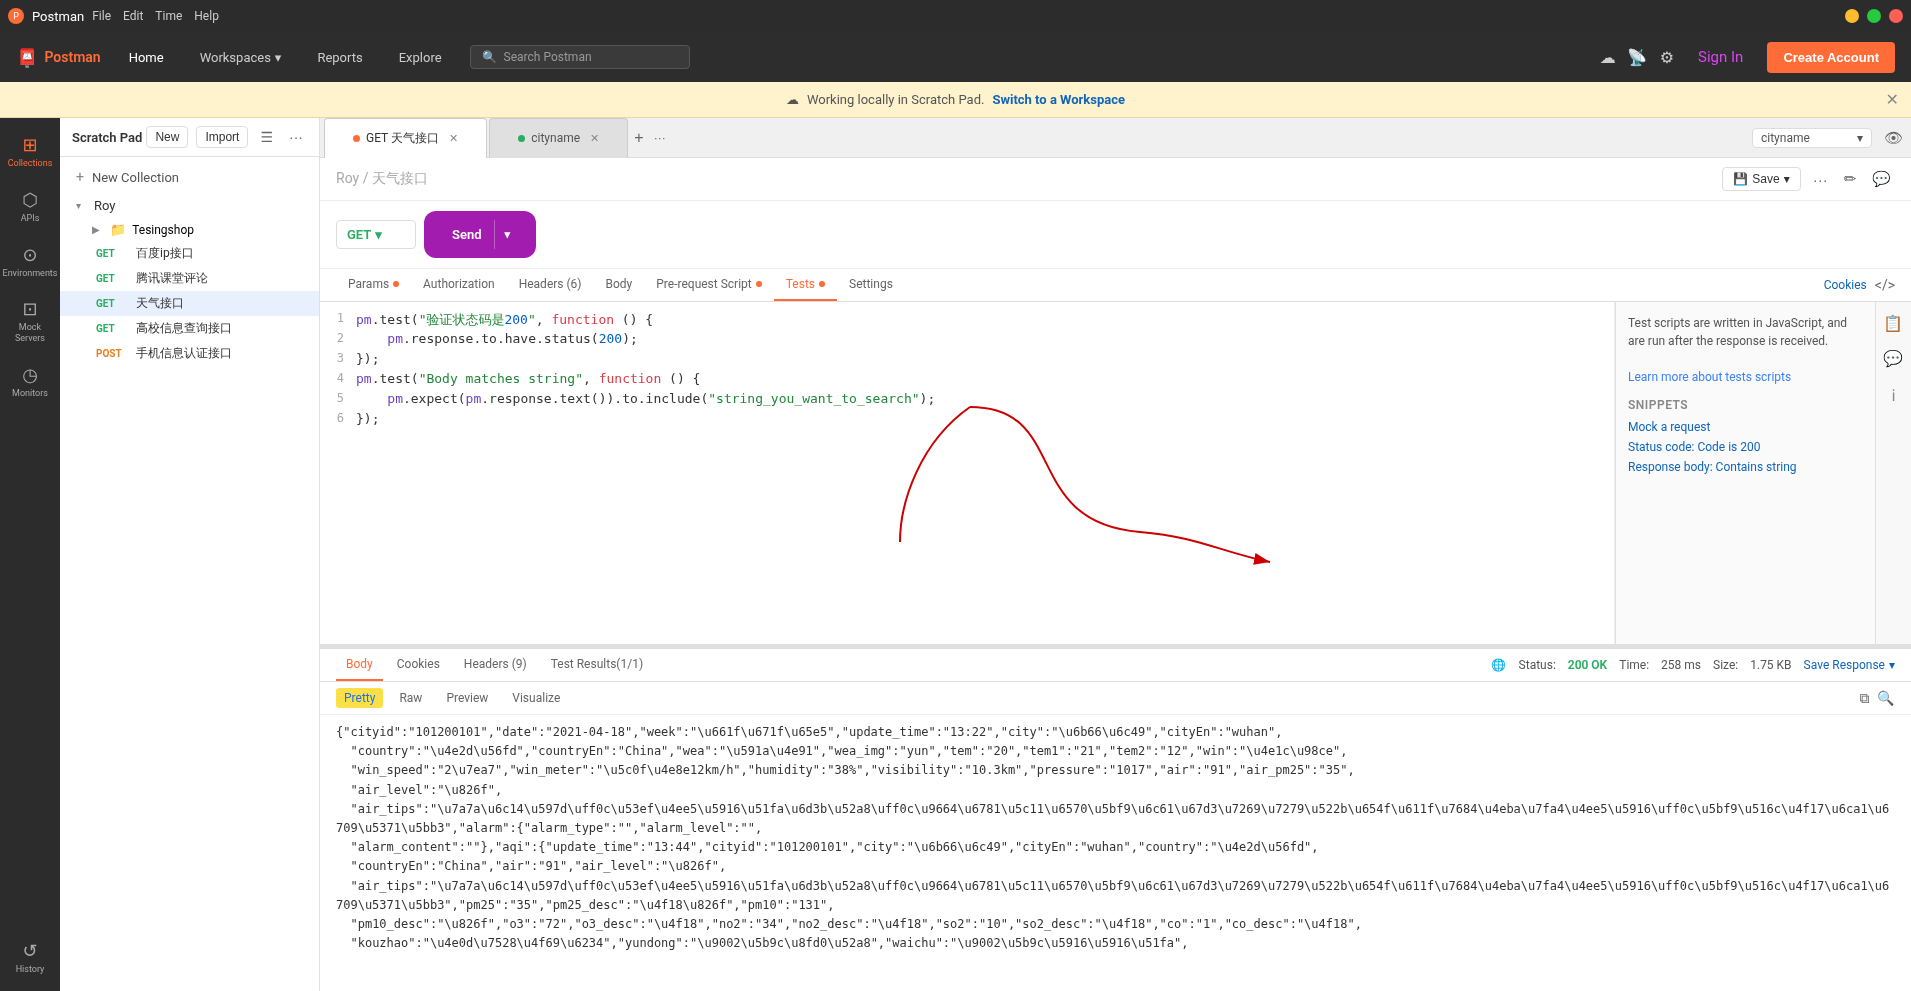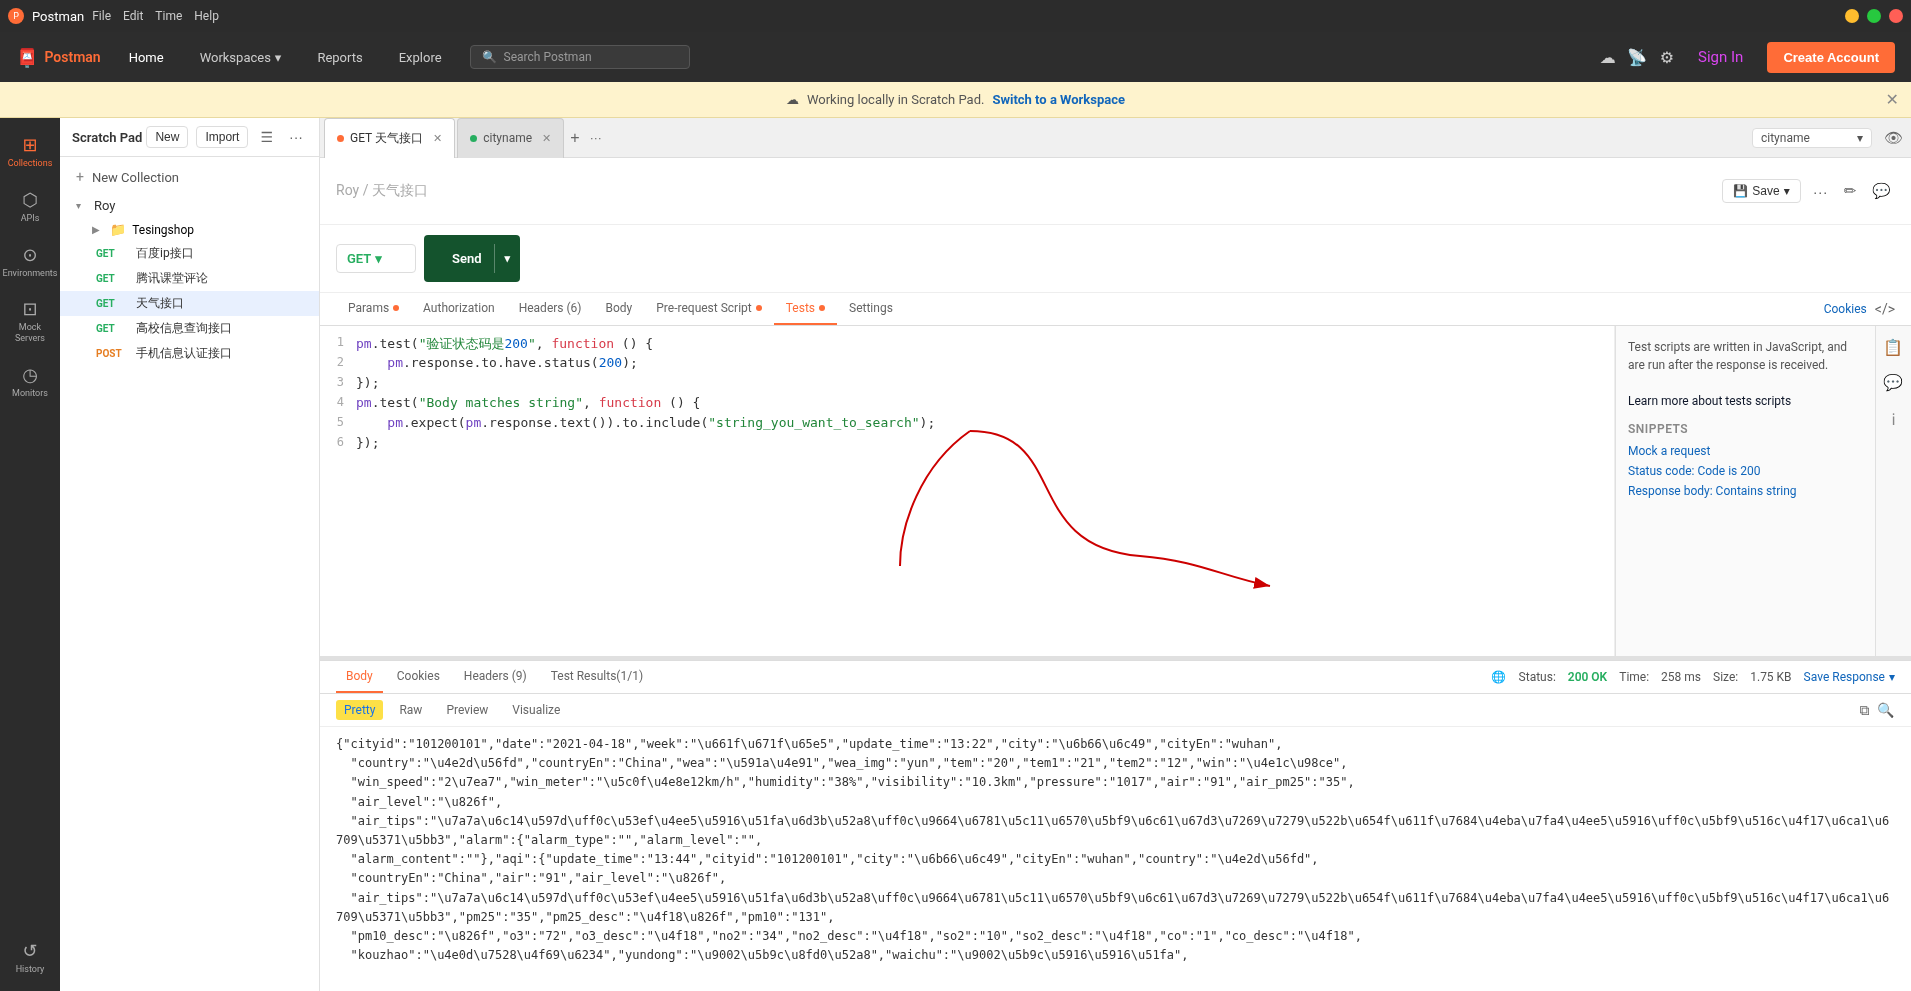--- a/index.html
+++ b/index.html
@@ -67,45 +67,45 @@
     .method-badge { font-size: 10px; font-weight: 700; width: 34px; text-align: left; flex-shrink: 0; }
     .method-get { color: #27ae60; }
     .method-post { color: #e67e22; }
     .api-name { font-size: 12px; color: #333; }
 
     
     .main-content { flex: 1; display: flex; flex-direction: column; overflow: hidden; }
 
     
     .tabs-bar { display: flex; align-items: center; background: #f0f0f0; border-bottom: 1px solid #ddd; height: 40px; padding: 0 4px; gap: 2px; }
-    .tab { display: flex; align-items: center; gap: 6px; padding: 0 12px; height: 40px; border-radius: 4px 4px 0 0; cursor: pointer; font-size: 12px; color: #555; background: #e0e0e0; border: 1px solid #ccc; border-bottom: none; max-width: 200px; }
+    .tab { display: flex; align-items: center; gap: 6px; padding: 0 28px; height: 40px; border-radius: 4px 4px 0 0; cursor: pointer; font-size: 12px; color: #555; background: #e0e0e0; border: 1px solid #ccc; border-bottom: none; max-width: 200px; }
     .tab.active { background: #fff; color: #333; border-bottom-color: #fff; }
     .tab-dot { width: 7px; height: 7px; border-radius: 50%; }
     .tab-dot.orange { background: #ff6c37; }
     .tab-dot.green { background: #27ae60; }
     .tab-close { font-size: 11px; color: #888; margin-left: 4px; }
     .tab-add { background: none; border: none; color: #666; font-size: 16px; cursor: pointer; padding: 0 4px; }
     .tab-more { background: none; border: none; color: #666; font-size: 12px; cursor: pointer; padding: 0 4px; }
 
     .tabs-right { margin-left: auto; display: flex; align-items: center; gap: 8px; }
     .tab-input-display { background: #fff; border: 1px solid #ddd; border-radius: 4px; padding: 2px 8px; font-size: 12px; color: #555; min-width: 120px; display: flex; align-items: center; justify-content: space-between; gap: 6px; }
 
     
-    .request-header { padding: 20px 16px; display: flex; align-items: center; gap: 8px; border-bottom: 1px solid #eee; }
+    .request-header { padding: 8px 16px; display: flex; align-items: center; gap: 8px; border-bottom: 1px solid #eee; }
     .breadcrumb { font-size: 14px; color: #555; flex: 1; }
     .breadcrumb span { color: #aaa; }
     .request-header-actions { display: flex; gap: 8px; align-items: center; }
     .save-btn { display: flex; align-items: center; gap: 4px; background: none; border: 1px solid #ddd; border-radius: 4px; padding: 4px 10px; font-size: 12px; cursor: pointer; color: #333; }
     .action-icon-btn { background: none; border: none; cursor: pointer; color: #666; font-size: 15px; padding: 4px; }
 
     
     .url-bar { display: flex; align-items: center; gap: 8px; padding: 10px 16px; border-bottom: 1px solid #eee; }
     .method-select { background: #fff; border: 1px solid #ddd; border-radius: 4px; padding: 6px 10px; font-size: 13px; font-weight: 600; color: #27ae60; cursor: pointer; display: flex; align-items: center; gap: 4px; min-width: 80px; }
     .url-input { flex: 1; border: 1px solid #ddd; border-radius: 4px; padding: 6px 12px; font-size: 13px; color: #333; font-family: monospace; }
-    .send-btn { background: #14532d; color: white; border: none; border-radius: 4px; padding: 8px 0 8px 16px; font-size: 13px; font-weight: 600; cursor: pointer; display: flex; align-items: center; }
+    .send-btn { background: #a21caf; color: white; border: none; border-radius: 12px; padding: 8px 16px 8px 16px; font-size: 13px; font-weight: 600; cursor: pointer; display: flex; align-items: center; }
     .send-btn-main { padding: 8px 12px; }
     .send-btn-arrow { border-left: 1px solid rgba(255,255,255,0.3); padding: 8px 10px; font-size: 11px; }
 
     
     .req-tabs { display: flex; align-items: center; border-bottom: 1px solid #ddd; padding: 0 16px; background: #fff; }
     .req-tab { padding: 8px 12px; font-size: 12px; color: #666; cursor: pointer; border-bottom: 2px solid transparent; display: flex; align-items: center; gap: 4px; }
     .req-tab.active { color: #ff6c37; border-bottom-color: #ff6c37; }
     .req-tab-dot { width: 6px; height: 6px; border-radius: 50%; background: #ff6c37; }
     .cookies-link { margin-left: auto; color: #1166bb; font-size: 12px; cursor: pointer; text-decoration: none; }
     .code-toggle { color: #666; font-size: 14px; cursor: pointer; margin-left: 8px; }
@@ -120,21 +120,21 @@
     .code-keyword { color: #d73a49; }
     .code-fn { color: #6f42c1; }
     .code-num { color: #005cc5; }
 
     
     .annotation-svg { position: absolute; top: 0; left: 0; width: 100%; height: 100%; pointer-events: none; }
 
     
     .snippets-panel { width: 260px; background: #fafafa; border-left: 1px solid #e0e0e0; padding: 12px; overflow-y: auto; font-size: 12px; }
     .snippets-info { color: #555; line-height: 1.5; margin-bottom: 12px; }
-    .snippets-info a { color: #0f172a; text-decoration: none; }
+    .snippets-info a { color: #3b82f6; text-decoration: none; }
     .snippets-title { font-size: 12px; font-weight: 600; color: #888; text-transform: uppercase; letter-spacing: 0.5px; margin-bottom: 8px; }
     .snippet-link { color: #1166bb; text-decoration: none; font-size: 12px; display: block; margin-bottom: 6px; cursor: pointer; }
 
     
     .right-icons { width: 36px; background: #f8f8f8; border-left: 1px solid #e0e0e0; display: flex; flex-direction: column; align-items: center; padding: 8px 0; gap: 8px; }
     .right-icon { color: #888; font-size: 16px; cursor: pointer; padding: 4px; }
 
     
     .response-area { border-top: 1px solid #ddd; height: 340px; display: flex; flex-direction: column; }
     .response-tabs { display: flex; align-items: center; padding: 0 16px; border-bottom: 1px solid #ddd; background: #fff; gap: 4px; }

